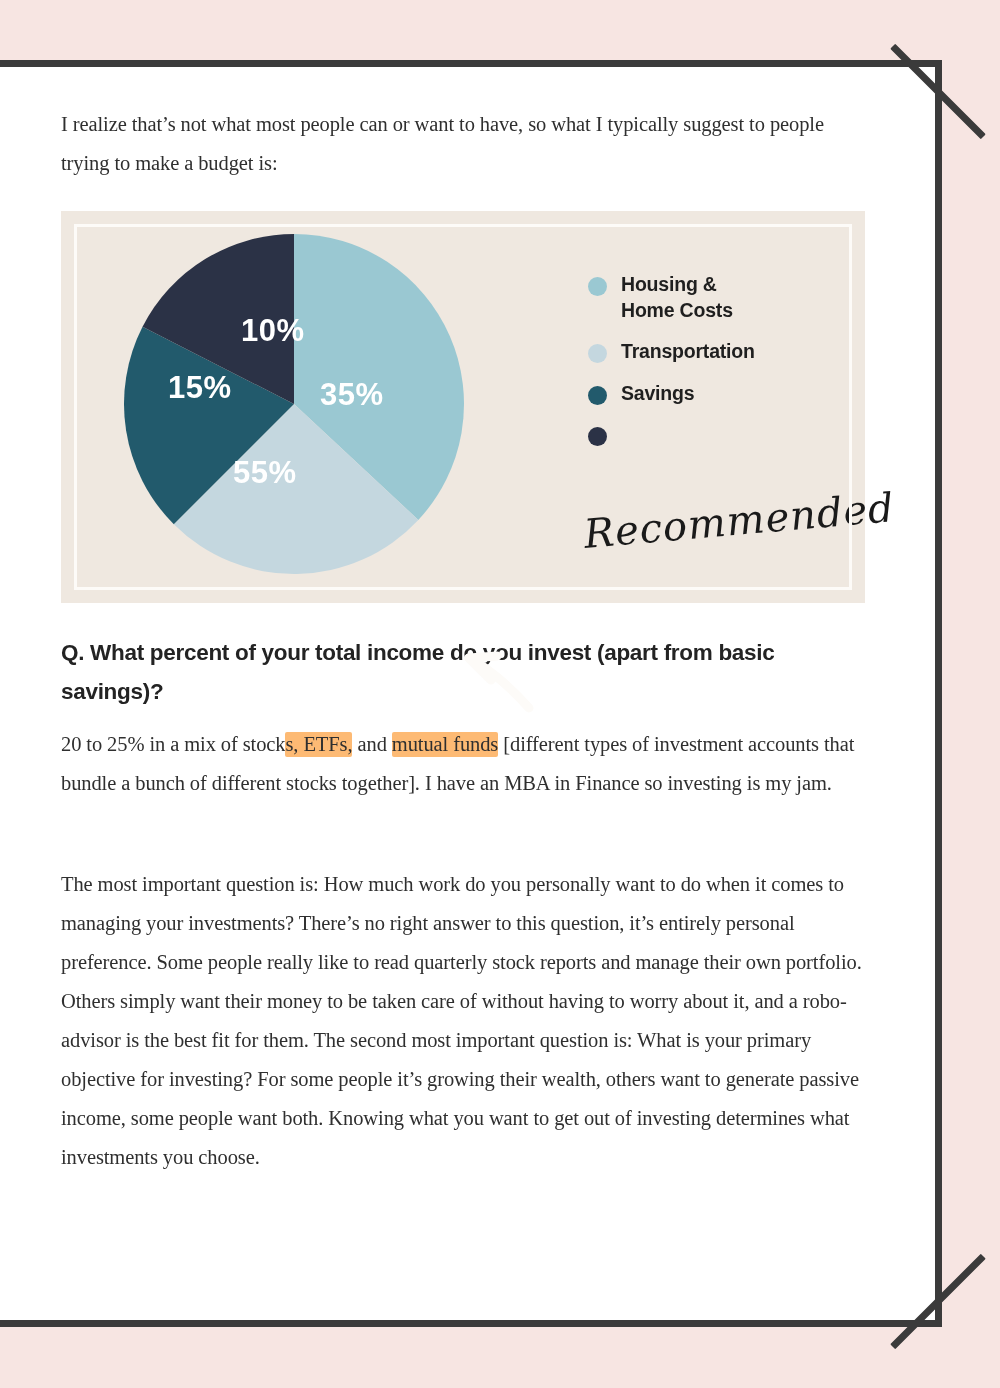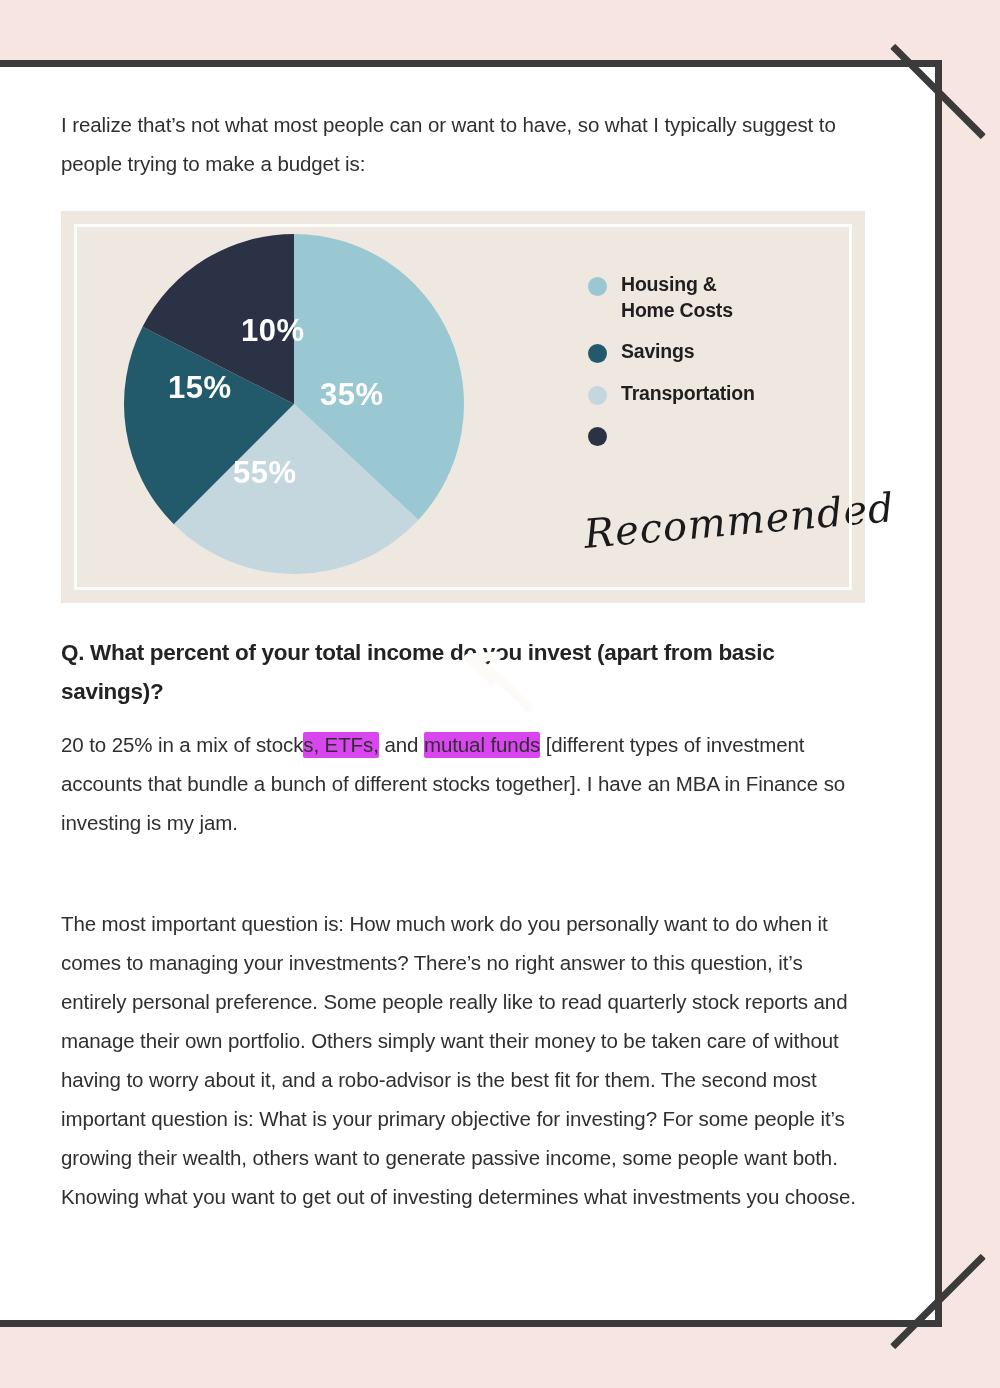--- a/index.html
+++ b/index.html
@@ -59,21 +59,21 @@
 
   
   .content {
     position: absolute;
     left: 61px;
     top: 105px;
     width: 810px;
   }
 
   p.body-text {
-    font-family: Liberation Sans, sans-serif;
+    font-family: Liberation Serif, serif;
     font-size: 20.5px;
     line-height: 39px;
     color: #2f2f2f;
     margin: 0 0 4px 0;
     letter-spacing: -0.1px;
     font-weight: 300;
   }
 
   h3.question {
     font-family: "Liberation Sans", sans-serif;
@@ -83,21 +83,21 @@
     color: #232323;
     margin: 0;
     letter-spacing: -0.3px;
   }
 
   .spacer-sm { height: 14px; }
   .spacer-md { height: 30px; }
   .spacer-lg { height: 44px; }
 
   mark.hl {
-    background: #d946ef;
+    background: #fdba74;
     color: #2f2f2f;
     padding: 1px 0 2px 0;
     border-radius: 2px;
   }
 
   
   .chart-panel {
     position: relative;
     width: 804px;
     height: 392px;
@@ -227,26 +227,26 @@
         <span class="pie-label" style="left:118px; top:80px;">10%</span>
       </div>
 
       <div class="legend">
         <div class="legend-row">
           <span class="legend-swatch" style="background:#9ac8d2"></span>
           <span class="legend-label">Housing &amp;
 Home Costs</span>
         </div>
         <div class="legend-row">
+          <span class="legend-swatch" style="background:#c4d7df"></span>
+          <span class="legend-label">Transportation</span>
+        </div>
+        <div class="legend-row">
           <span class="legend-swatch" style="background:#225a6c"></span>
           <span class="legend-label">Savings</span>
-        </div>
-        <div class="legend-row">
-          <span class="legend-swatch" style="background:#c4d7df"></span>
-          <span class="legend-label">Transportation</span>
         </div>
         <div class="legend-row">
           <span class="legend-swatch" style="background:#2b3246"></span>
         </div>
       </div>
 
       <svg class="arrow-svg" viewBox="0 0 200 90">
         <path d="M8 22 C 30 34, 52 54, 68 72" fill="none" stroke="#fdfbf8" stroke-width="9" stroke-linecap="round"></path>
         <path d="M8 22 L 36 20" fill="none" stroke="#fdfbf8" stroke-width="9" stroke-linecap="round"></path>
         <path d="M8 22 L 30 44" fill="none" stroke="#fdfbf8" stroke-width="9" stroke-linecap="round"></path>

